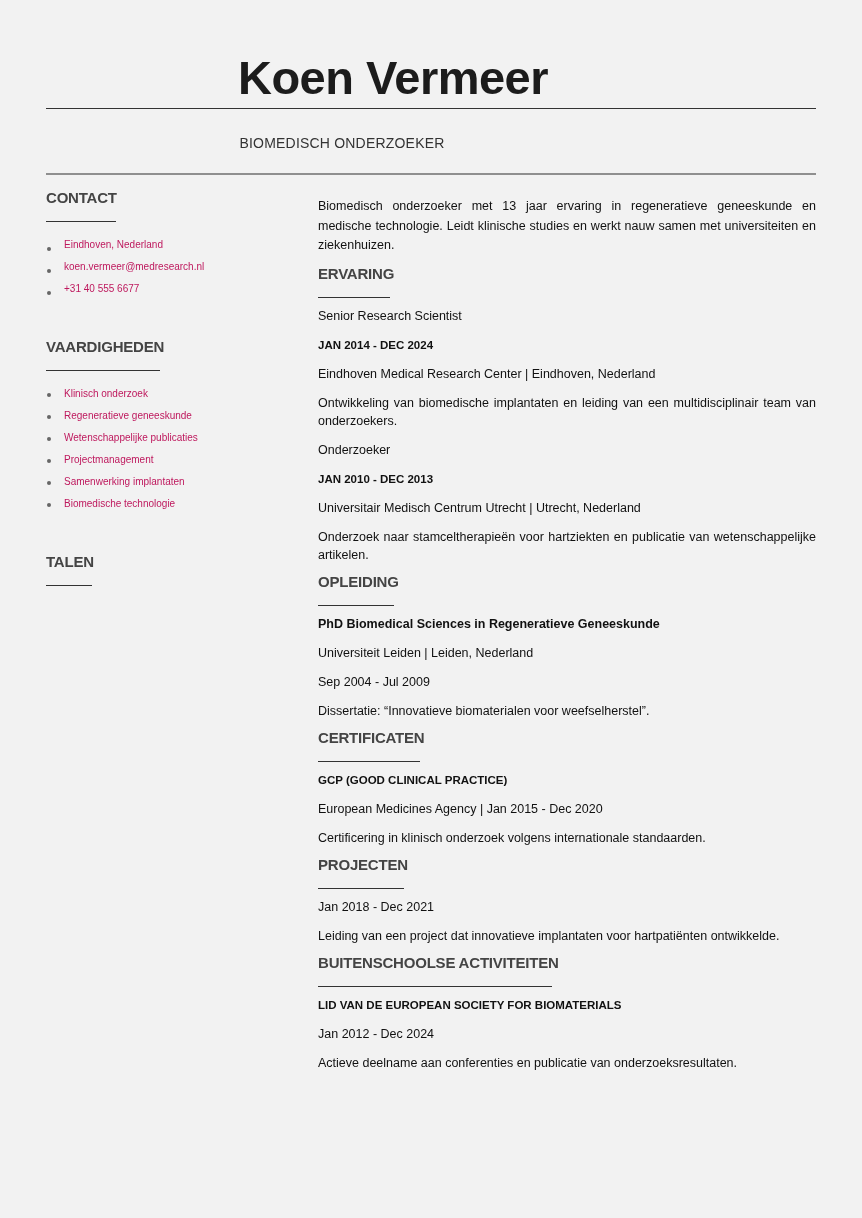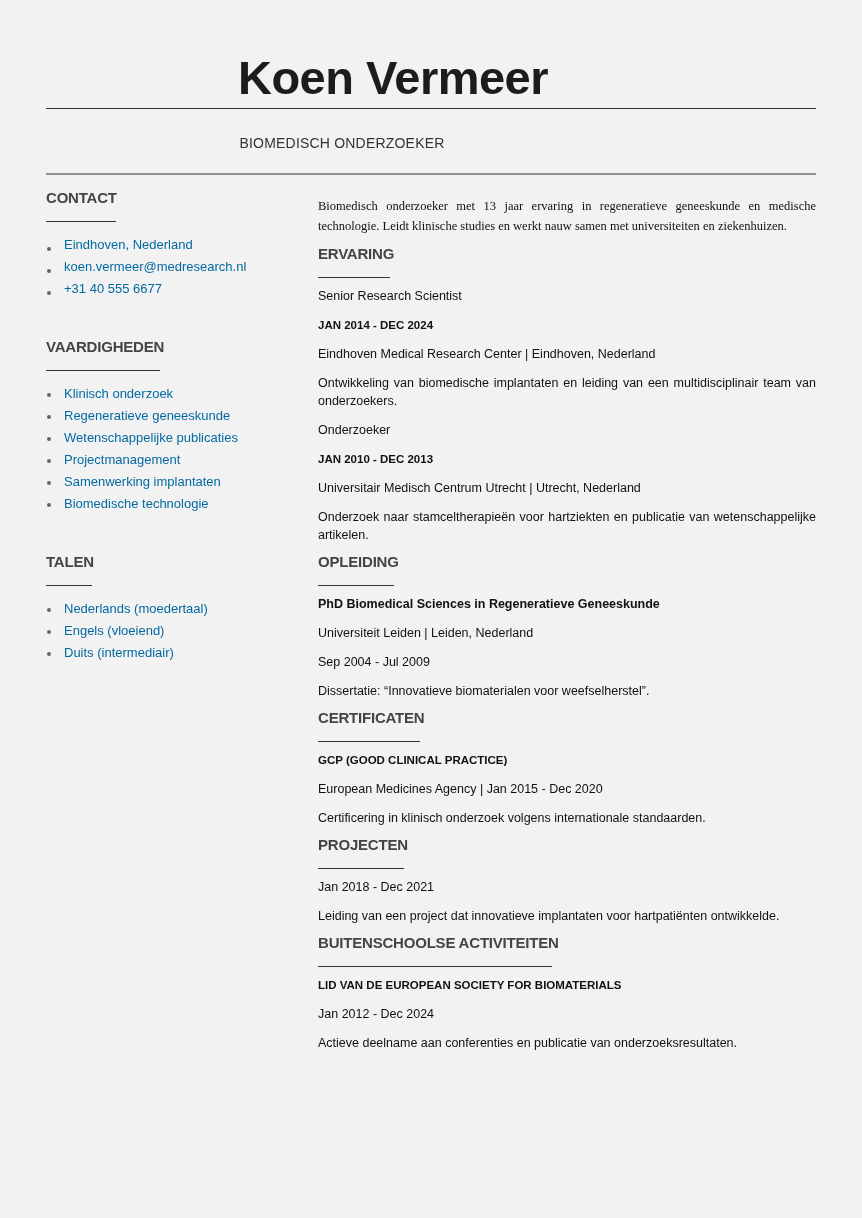--- a/index.html
+++ b/index.html
@@ -18,27 +18,27 @@
   }
   .rule-bottom { position: absolute; left: 46px; width: 770px; top: 173px; height: 2px; background: #8f8f8f; }
 
   .left { position: absolute; left: 46px; top: 188px; width: 240px; }
   .right { position: absolute; left: 318px; top: 197px; width: 498px; }
 
   .sec-title { font-size: 15px; font-weight: bold; color: #444; letter-spacing: -0.2px; line-height: 20px; }
   .sec-rule { height: 1px; background: #333; margin-top: 13px; }
 
   .left ul { list-style: none; margin-top: 12px; }
-  .left li { position: relative; padding-left: 18px; font-size: 13px; line-height: 22px; color: #0369a1; }
+  .left li { position: relative; padding-left: 18px; font-size: 10px; line-height: 22px; color: #be185d; }
   .left li::before { content: ""; position: absolute; left: 1px; top: 10px; width: 4px; height: 4px; border-radius: 50%; background: #666; }
   .left .contact li::before { top: 13px; }
   .left .block { margin-bottom: 37px; }
 
   .right p { font-size: 12.5px; line-height: 18px; color: #111; }
-  .summary { text-align: justify; line-height: 19.5px !important; font-family: Liberation Serif, serif; }
+  .summary { text-align: justify; line-height: 19.5px !important; }
   .right .sec { margin-top: 8px; }
   .right .sec-rule { margin-top: 13px; margin-bottom: 9px; }
   .right .line { margin-bottom: 11px; }
   .bold { font-weight: bold; }
   .caps { text-transform: uppercase; font-weight: bold; font-size: 11.5px !important; }
   .desc { text-align: justify; }
 </style>
 </head>
 <body>
 
@@ -67,25 +67,20 @@
       <li>Wetenschappelijke publicaties</li>
       <li>Projectmanagement</li>
       <li>Samenwerking implantaten</li>
       <li>Biomedische technologie</li>
     </ul>
   </section>
 
   <section class="block">
     <h2 class="sec-title">TALEN</h2>
     <div class="sec-rule" style="width:46px"></div>
-    <ul>
-      <li>Nederlands (moedertaal)</li>
-      <li>Engels (vloeiend)</li>
-      <li>Duits (intermediair)</li>
-    </ul>
   </section>
 </aside>
 
 <main class="right">
   <p class="summary">Biomedisch onderzoeker met 13 jaar ervaring in regeneratieve geneeskunde en medische technologie. Leidt klinische studies en werkt nauw samen met universiteiten en ziekenhuizen.</p>
 
   <section class="sec">
     <h2 class="sec-title">ERVARING</h2>
     <div class="sec-rule" style="width:72px"></div>
     <div>

